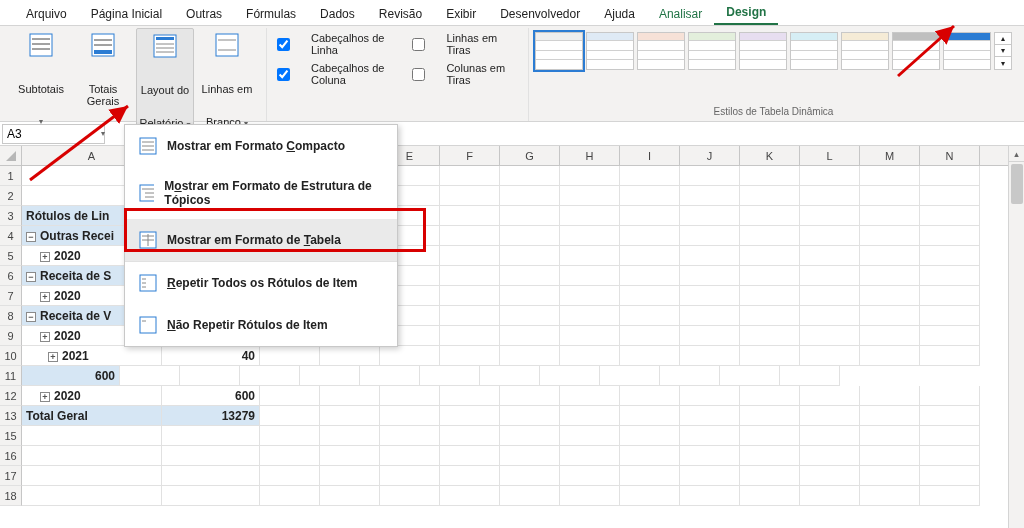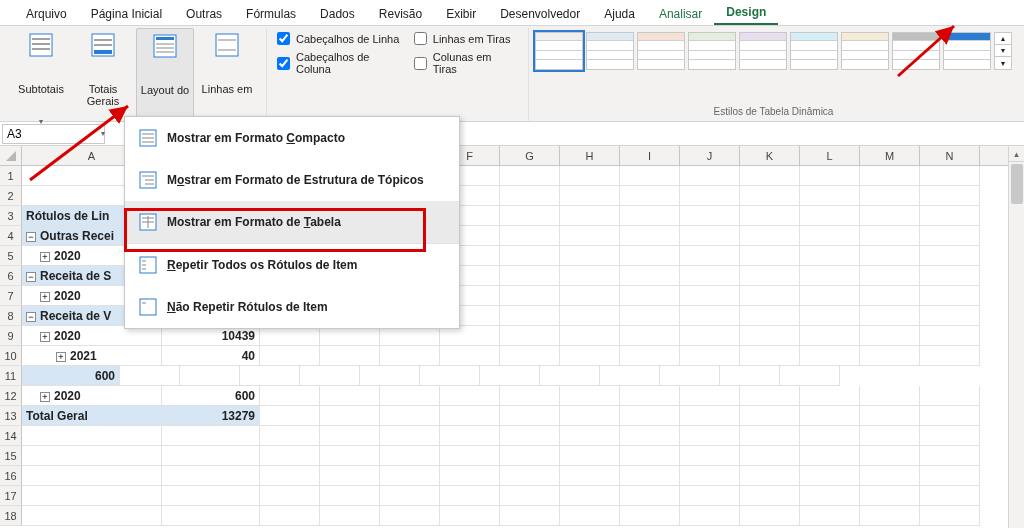--- a/index.html
+++ b/index.html
@@ -15,21 +15,21 @@
   .ribbon { display:flex; align-items:stretch; height:96px; background:#f3f2f1; border-bottom:1px solid #d4d4d4; padding:2px 6px 0; gap:4px; }
   .group { display:flex; flex-direction:column; justify-content:space-between; padding:0 6px 2px; position:relative; }
   .group + .group { border-left:1px solid #e1e1e1; }
   .group-body { display:flex; align-items:flex-start; gap:4px; flex:1; }
   .group-label { font-size:10px; text-align:center; color:#666; padding:2px 0; }
   .bigbtn { display:flex; flex-direction:column; align-items:center; justify-content:flex-start; width:58px; padding:4px 2px; font-size:11px; text-align:center; line-height:1.1; cursor:default; border-radius:2px;gap:21px; }
   .bigbtn.sel { background:#e6e6e6; border:1px solid #c8c8c8; }
   .bigbtn svg { margin-bottom:4px; }
   .dd-caret { font-size:8px; color:#666; margin-top:2px; }
   .chk-col { display:flex; flex-direction:column; gap:6px; justify-content:center; padding:4px; }
-  .chk { display:flex; align-items:center; gap:6px; font-size:11px; }
+  .chk { display:flex; align-items:center; gap:21px; font-size:11px; }
   .chk input { width:13px; height:13px; margin:0; }
 
   .styles-gallery { display:flex; gap:3px; padding:4px 0; align-items:center; }
   .style-thumb { width:48px; height:38px; border:1px solid #c8c8c8; background:#fff; display:flex; flex-direction:column; }
   .style-thumb .hrow { flex:0 0 7px; }
   .style-thumb .row { flex:1; border-top:1px solid #d0d0d0; }
   .style-thumb.sel { outline:2px solid #2b7cd3; }
   .gallery-btns { display:flex; flex-direction:column; border:1px solid #c8c8c8; }
   .gallery-btns span { width:16px; height:12px; display:flex; align-items:center; justify-content:center; font-size:8px; border-bottom:1px solid #c8c8c8; background:#fff; }
   .gallery-btns span:last-child { border-bottom:none; }
@@ -49,21 +49,21 @@
   .cell { border-right:1px solid #e1e1e1; border-bottom:1px solid #e1e1e1; font-size:12px; padding:0 4px; line-height:20px; overflow:hidden; white-space:nowrap; }
   .colA { width:140px; } .colB { width:98px; }
   .w60 { width:60px; }
 
   .pivot-head { background:#d6e6f4; font-weight:bold; }
   .pivot-grp { background:#d6e6f4; font-weight:bold; }
   .bold { font-weight:bold; }
   .toggle { display:inline-block; width:10px; height:10px; border:1px solid #8a8a8a; line-height:8px; font-size:9px; text-align:center; margin-right:4px; background:#fff; color:#555; }
 
   
-  .menu { position:absolute; left:124px; top:116px; width:336px; background:#fff; border:1px solid #c8c8c8; box-shadow:2px 2px 6px rgba(0,0,0,0.2); z-index:50; }
+  .menu { position:absolute; left:124px; top:124px; width:274px; background:#fff; border:1px solid #c8c8c8; box-shadow:2px 2px 6px rgba(0,0,0,0.2); z-index:50; }
   .menu-item { display:flex; align-items:center; gap:10px; padding:12px 14px; font-size:12px; font-weight:600; cursor:default; }
   .menu-item .mi-icon { width:18px; height:18px; }
   .menu-sep { height:1px; background:#e1e1e1; margin:0; }
   .menu-item.hl { background:#eaeaea; position:relative; }
   .redbox { position:absolute; left:124px; top:208px; width:302px; height:44px; border:3px solid #d80000; z-index:60; pointer-events:none; }
 
   .watermark { position:absolute; left:204px; top:188px; font-size:12px; color:#bdbdbd; z-index:40; pointer-events:none; }
 
   .arrow-svg { position:absolute; z-index:70; pointer-events:none; }
 
@@ -408,21 +408,21 @@
         <div class="cell w60"></div>
         <div class="cell w60"></div>
         <div class="cell w60"></div>
         <div class="cell w60"></div>
         <div class="cell w60"></div>
         <div class="cell w60"></div>
         <div class="cell w60"></div>
       </div>
     <div class="row">
         <div class="rh">10</div>
-        <div class="cell colA bold" style="padding-left:34px"><span class="toggle">+</span><span>2021</span></div>
+        <div class="cell colA bold" style="padding-left:26px"><span class="toggle">+</span><span>2021</span></div>
         <div class="cell colB bold" style="text-align:right">40</div>
         <div class="cell w60"></div>
         <div class="cell w60"></div>
         <div class="cell w60"></div>
         <div class="cell w60"></div>
         <div class="cell w60"></div>
         <div class="cell w60"></div>
         <div class="cell w60"></div>
         <div class="cell w60"></div>
         <div class="cell w60"></div>
@@ -460,37 +460,20 @@
         <div class="cell w60"></div>
         <div class="cell w60"></div>
         <div class="cell w60"></div>
         <div class="cell w60"></div>
         <div class="cell w60"></div>
       </div>
     <div class="row">
         <div class="rh">13</div>
         <div class="cell colA pivot-head">Total Geral</div>
         <div class="cell colB pivot-head" style="text-align:right">13279</div>
-        <div class="cell w60"></div>
-        <div class="cell w60"></div>
-        <div class="cell w60"></div>
-        <div class="cell w60"></div>
-        <div class="cell w60"></div>
-        <div class="cell w60"></div>
-        <div class="cell w60"></div>
-        <div class="cell w60"></div>
-        <div class="cell w60"></div>
-        <div class="cell w60"></div>
-        <div class="cell w60"></div>
-        <div class="cell w60"></div>
-      </div>
-    <div class="row">
-        <div class="rh">14</div>
-        <div class="cell colA"></div>
-        <div class="cell colB"></div>
         <div class="cell w60"></div>
         <div class="cell w60"></div>
         <div class="cell w60"></div>
         <div class="cell w60"></div>
         <div class="cell w60"></div>
         <div class="cell w60"></div>
         <div class="cell w60"></div>
         <div class="cell w60"></div>
         <div class="cell w60"></div>
         <div class="cell w60"></div>

